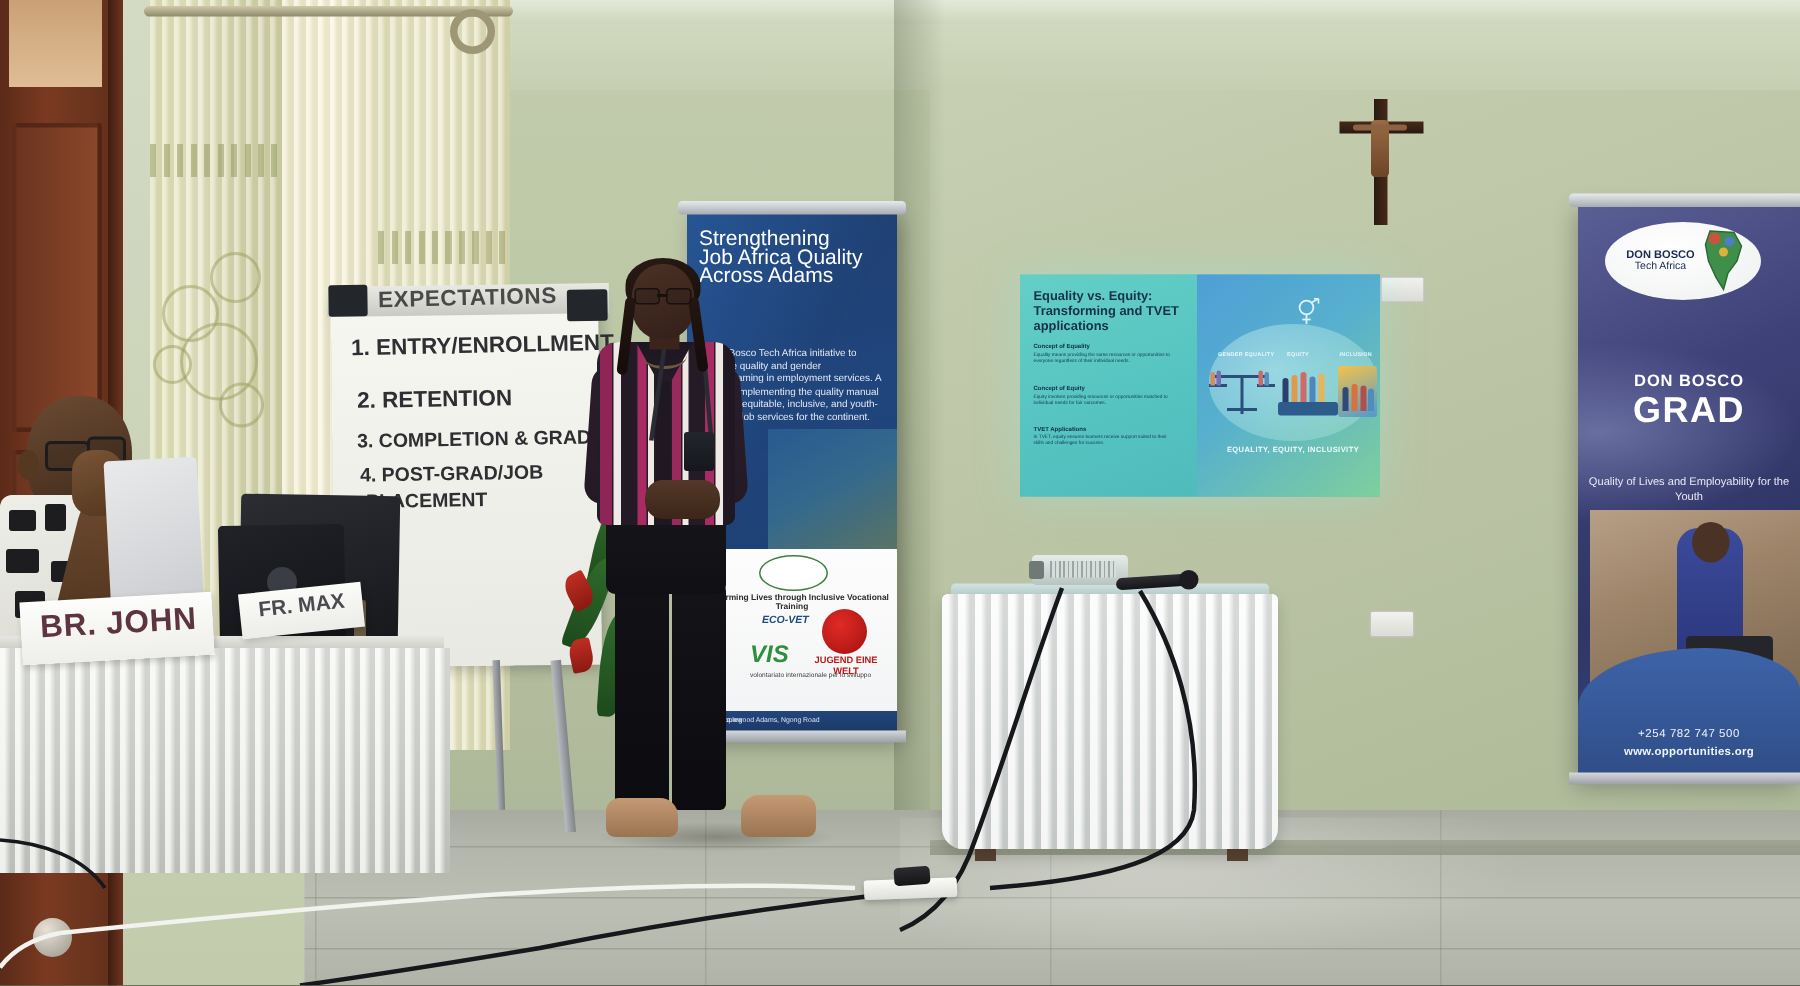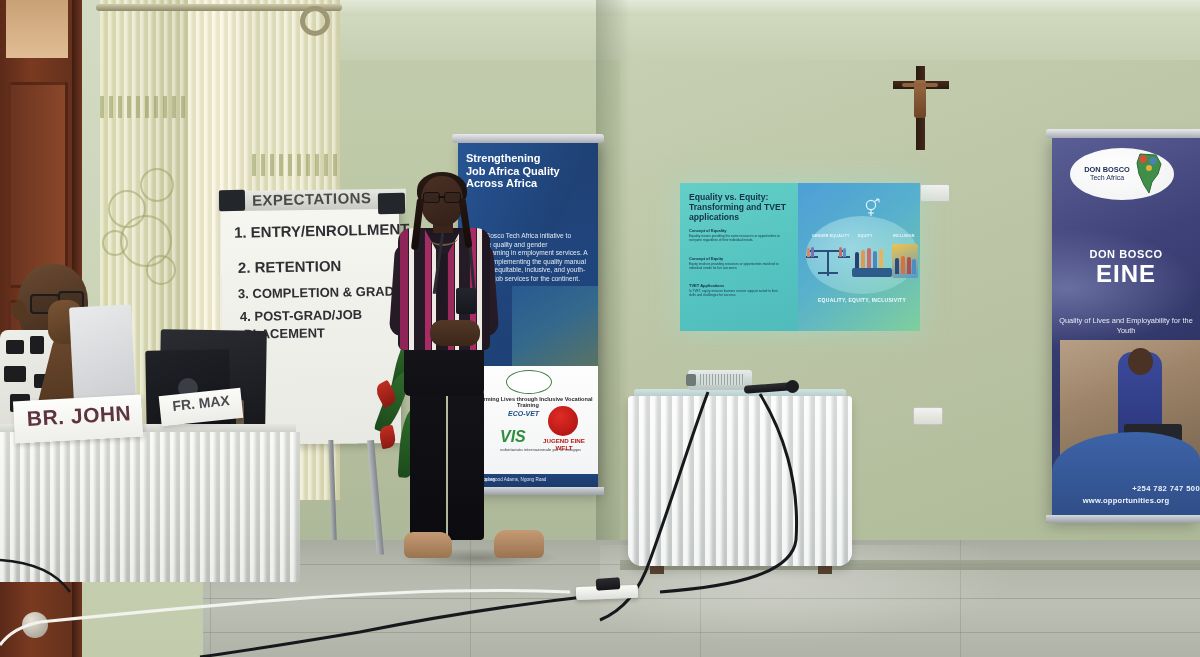--- a/index.html
+++ b/index.html
@@ -115,22 +115,22 @@
   
   #banner-l{left:458px;top:141px;width:140px;height:352px;
     background:linear-gradient(170deg,#1f3f72 0%,#20457d 38%,#1b3a6b 100%);
     box-shadow:3px 4px 12px rgba(0,0,0,.25);}
   #banner-l-diag{left:458px;top:141px;width:140px;height:160px;
     background:linear-gradient(120deg,rgba(40,90,155,.85) 0%,rgba(28,62,112,.2) 62%,rgba(28,62,112,0) 63%);}
   #banner-l-rail{left:452px;top:134px;width:152px;height:9px;border-radius:3px;
     background:linear-gradient(180deg,#e7e9ec,#a7acb2);}
   #banner-l-foot{left:452px;top:487px;width:152px;height:8px;
     background:linear-gradient(180deg,#d5d8dc,#9aa0a6);}
-  #bl-title{left:466px;top:152px;width:128px;color:#fff;font-weight:700;
-    font-size:11px;line-height:12.5px;}
+  #bl-title{left:466px;top:152px;width:128px;color:#fff;font-weight:400;
+    font-size:14px;line-height:12.5px;}
   #bl-body{left:466px;top:232px;width:126px;color:#e3e9f3;
     font-size:6.6px;line-height:8.6px;}
   #bl-photo{left:512px;top:286px;width:86px;height:95px;
     background:linear-gradient(150deg,#2b5d95,#39708f 45%,#6d7f56);opacity:.85;}
   #bl-white{left:458px;top:366px;width:140px;height:108px;
     background:linear-gradient(180deg,#fdfdfd,#f3f4f5);}
   #bl-logo{left:506px;top:370px;width:44px;height:22px;border-radius:50%;
     border:1.5px solid #3f7f3f;background:#fff;}
   #bl-tag{left:462px;top:396px;width:132px;text-align:center;color:#2b2b2b;
     font-size:5.6px;font-weight:600;}
@@ -210,22 +210,22 @@
     background:linear-gradient(160deg,#b79f86 0%,#9d8469 40%,#7a6650 100%);overflow:hidden;}
   #br-photo-person{left:1118px;top:352px;width:44px;height:96px;border-radius:14px 14px 0 0;
     background:linear-gradient(180deg,#3b4a9c,#2a3679);}
   #br-photo-head{left:1128px;top:348px;width:25px;height:27px;border-radius:50%;
     background:#4a3325;}
   #br-photo-machine{left:1124px;top:424px;width:58px;height:22px;border-radius:3px;
     background:#24262c;}
   #br-curve{left:1052px;top:432px;width:148px;height:89px;
     background:linear-gradient(180deg,#3d63a8,#2f4d86);
     border-radius:60% 45% 0 0 / 42px 30px 0 0;}
-  #br-phone{left:1052px;top:484px;width:148px;text-align:right;color:#eef3fb;
-    font-size:7.6px;font-weight:700;letter-spacing:.4px;}
+  #br-phone{left:1052px;top:484px;width:148px;text-align:center;color:#eef3fb;
+    font-size:7.6px;font-weight:400;letter-spacing:.4px;}
   #br-url{left:1052px;top:496px;width:148px;text-align:center;color:#eef3fb;
     font-size:7.6px;font-weight:600;letter-spacing:.2px;}
   #banner-r-foot{left:1046px;top:515px;width:158px;height:8px;
     background:linear-gradient(180deg,#d5d8dc,#9aa0a6);}
 
   
   #pres-head{left:421px;top:176px;width:42px;height:50px;border-radius:47% 47% 44% 44%;
     background:linear-gradient(160deg,#4b3024,#33201a);}
   #pres-hair{left:417px;top:172px;width:50px;height:36px;border-radius:50% 50% 40% 40%;
     background:linear-gradient(160deg,#2a1a14,#16100d);}
@@ -432,21 +432,21 @@
     <div class="flower" style="left:0px;top:52px;width:16px;height:24px;transform:rotate(-28deg);"></div>
     <div class="flower" style="left:2px;top:96px;width:15px;height:22px;transform:rotate(-12deg);"></div>
   </div>
 
   <div class="abs" id="banner-l"></div>
   <div class="abs" id="banner-l-diag"></div>
   <div class="abs" id="bl-photo"></div>
   <div class="abs" id="bl-title">
     <div>Strengthening</div>
     <div>Job Africa Quality</div>
-    <div>Across Africa</div>
+    <div>Across Adams</div>
   </div>
   <div class="abs" id="bl-body">A Don Bosco Tech Africa initiative to enhance quality and gender mainstreaming in employment services. A guide to implementing the quality manual to deliver equitable, inclusive, and youth-impactful job services for the continent.</div>
   <div class="abs" id="bl-white"></div>
   <div class="abs" id="bl-logo"></div>
   <div class="abs" id="bl-tag">Transforming Lives through Inclusive Vocational Training</div>
   <div class="abs" id="bl-ecovet">ECO-VET</div>
   <div class="abs" id="bl-vis">VIS</div>
   <div class="abs" id="bl-vis-sub">volontariato internazionale per lo sviluppo</div>
   <div class="abs" id="bl-jugend"></div>
   <div class="abs" id="bl-jugend-t">JUGEND EINE WELT</div>
@@ -515,21 +515,21 @@
   <div class="abs" id="br-logo"></div>
   <div class="abs" id="br-logo-t1">DON BOSCO</div>
   <div class="abs" id="br-logo-t2">Tech Africa</div>
   <svg class="abs" id="br-logo-africa" viewBox="0 0 38 44">
     <path d="M10 2 L26 3 L31 12 L28 22 L22 30 L19 41 L14 33 L9 22 L7 11 Z" fill="#3f8f4a" stroke="#2c6a35" stroke-width="1"></path>
     <circle cx="13" cy="7" r="4" fill="#c9543a"></circle>
     <circle cx="23" cy="9" r="3.4" fill="#4f7ec0"></circle>
     <circle cx="19" cy="16" r="3" fill="#e0b03f"></circle>
   </svg>
   <div class="abs" id="br-don">DON BOSCO</div>
-  <div class="abs" id="br-tech">EINE</div>
+  <div class="abs" id="br-tech">GRAD</div>
   <div class="abs" id="br-tagline">Quality of Lives and Employability for the Youth</div>
   <div class="abs" id="br-photo"></div>
   <div class="abs" id="br-photo-person"></div>
   <div class="abs" id="br-photo-head"></div>
   <div class="abs" id="br-photo-machine"></div>
   <div class="abs" id="br-curve"></div>
   <div class="abs" id="br-phone">+254 782 747 500</div>
   <div class="abs" id="br-url">www.opportunities.org</div>
   <div class="abs" id="banner-r-rail"></div>
   <div class="abs" id="banner-r-foot"></div>

